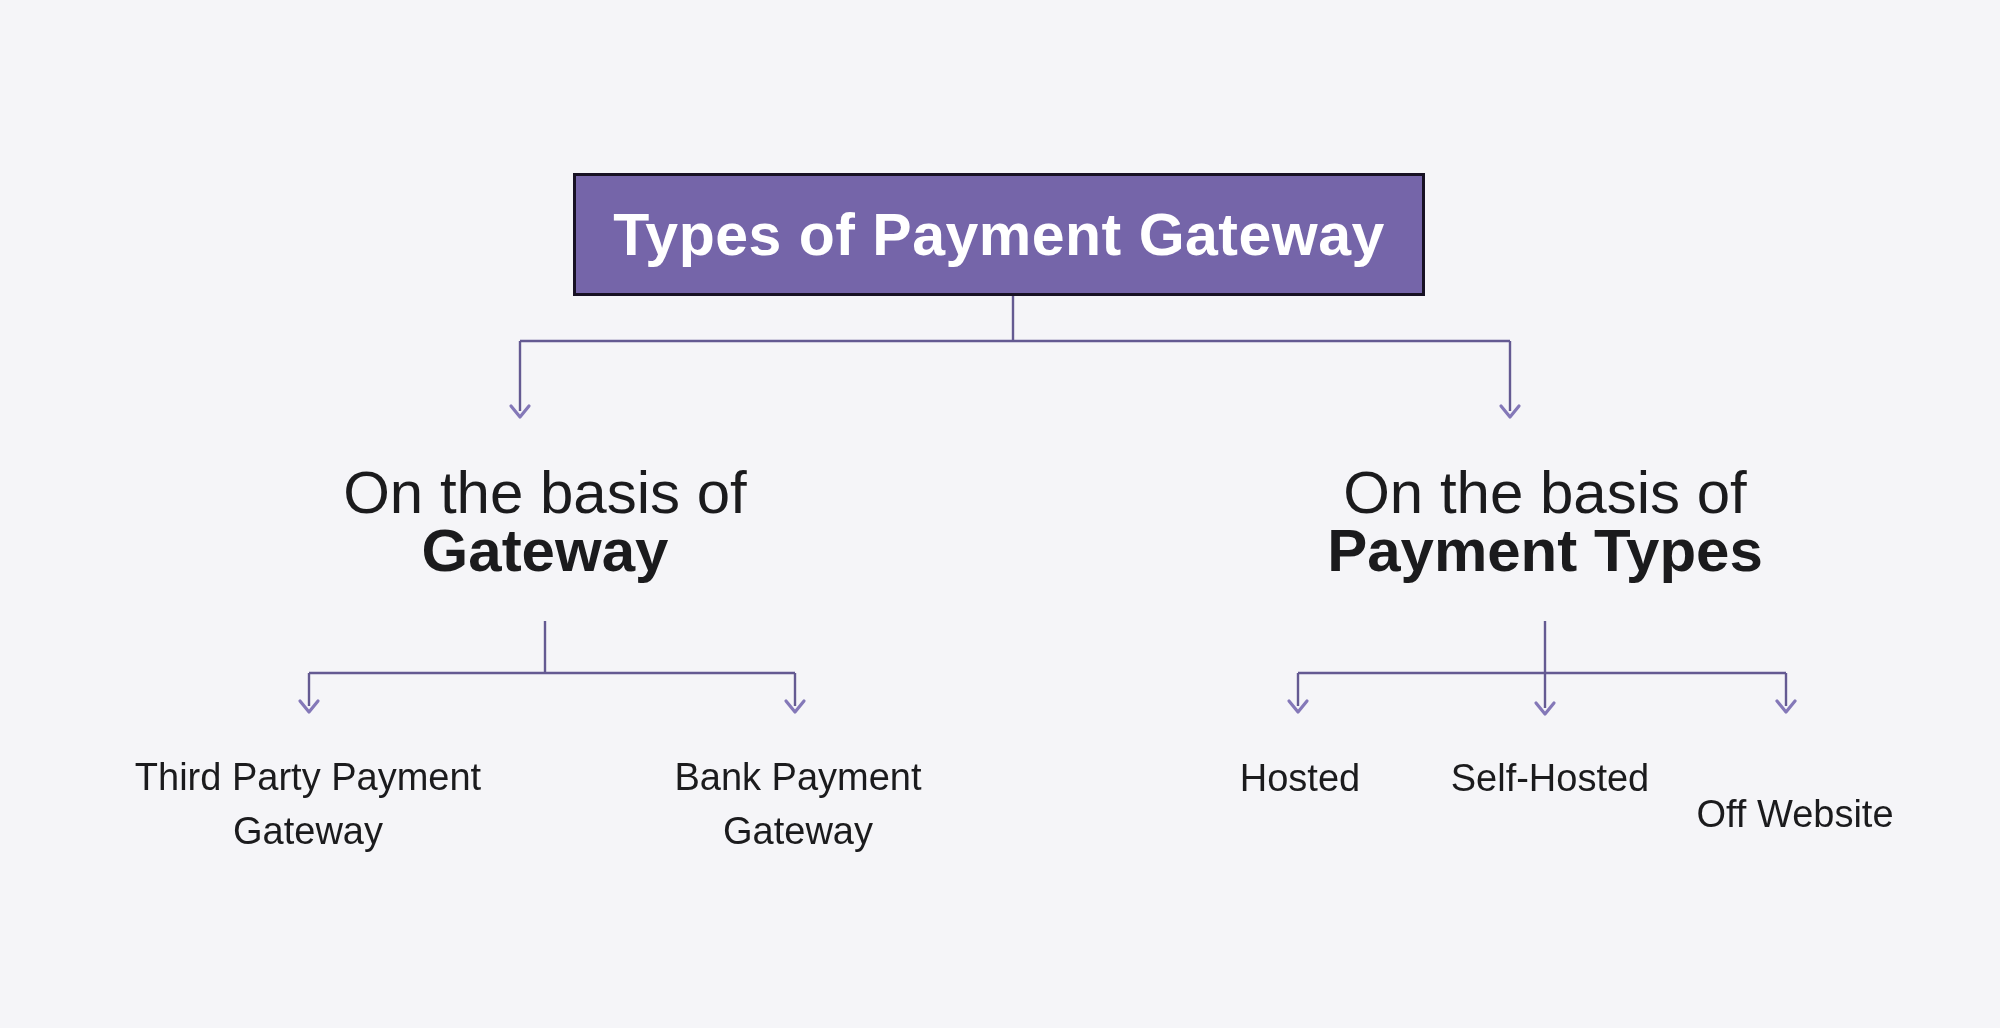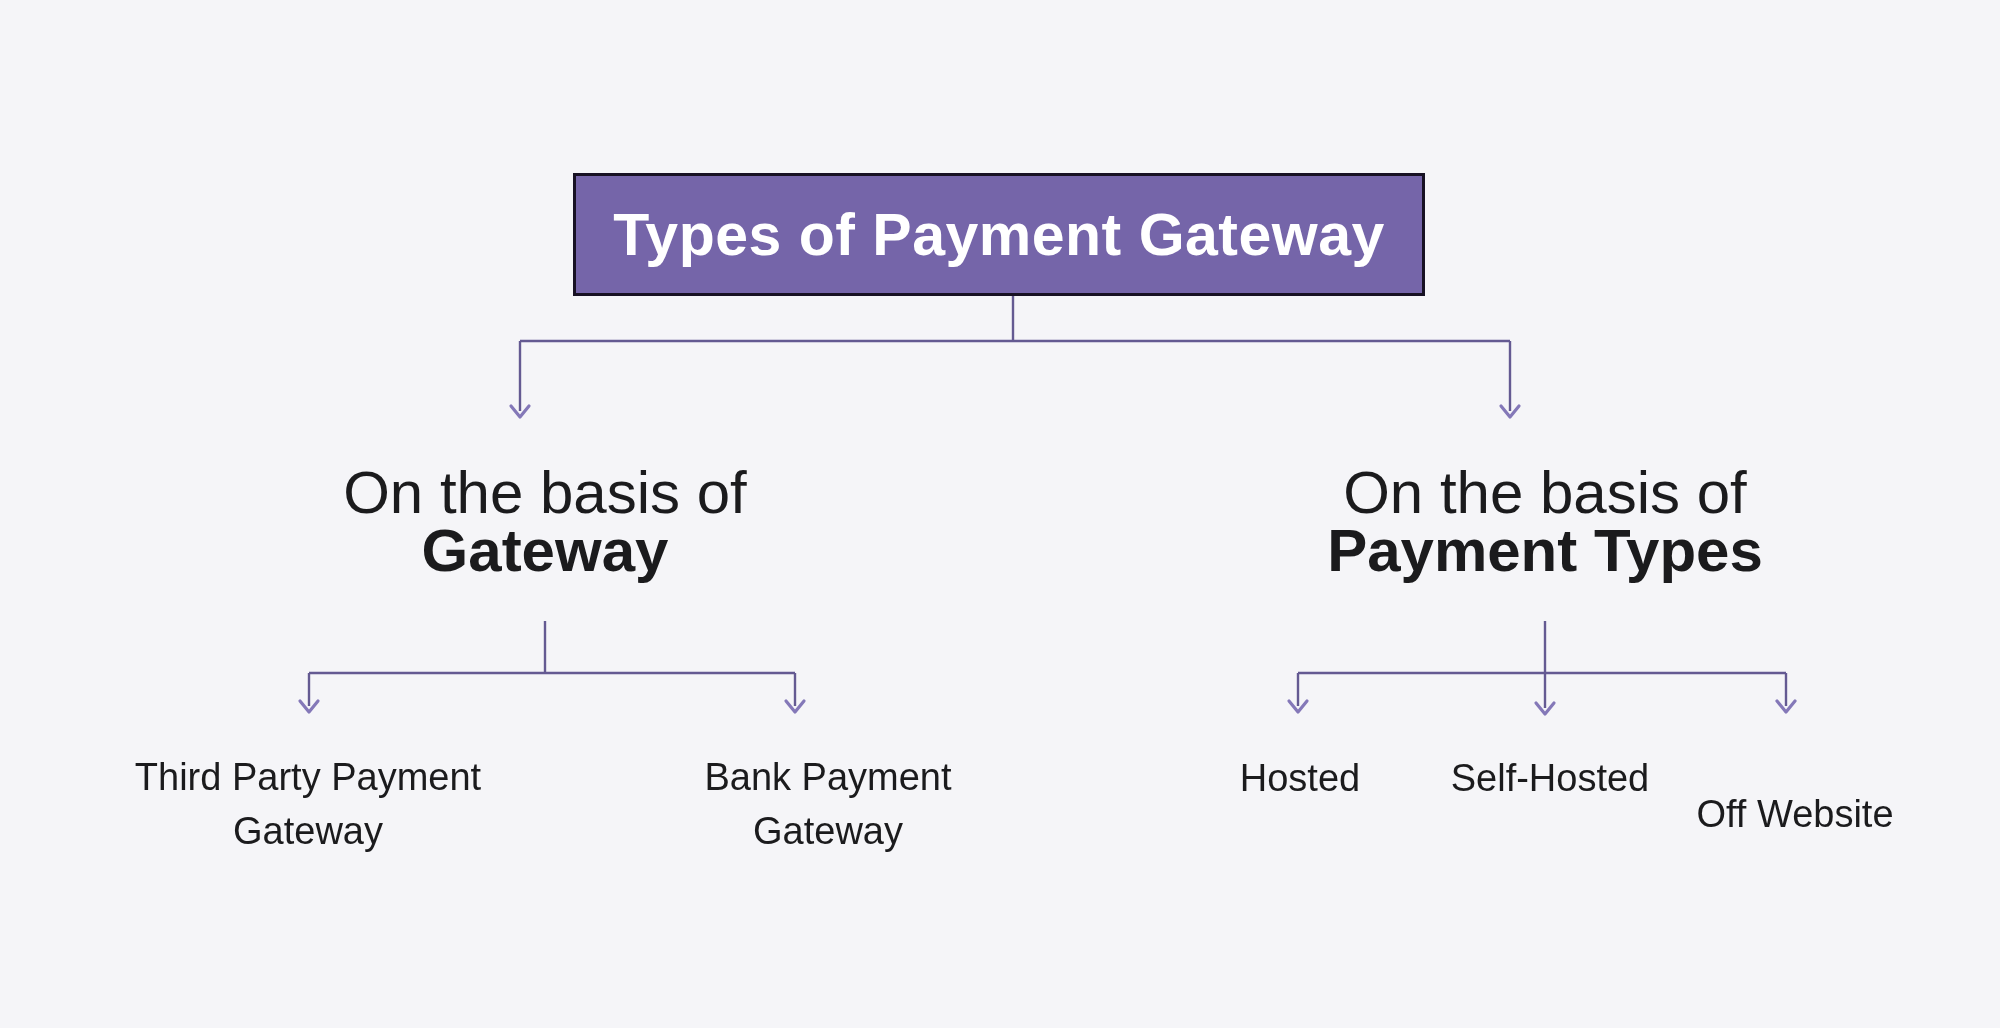--- a/index.html
+++ b/index.html
@@ -108,21 +108,21 @@
   <div class="branch-label" style="left:1325px; top:464px;">
     <div class="branch-prefix">On the basis of</div>
     <div class="branch-name">Payment Types</div>
   </div>
 
   <div class="child-label two-line" style="left:98px; top:750px; width:420px;">
     <div>Third Party Payment</div>
     <div>Gateway</div>
   </div>
 
-  <div class="child-label two-line" style="left:618px; top:750px; width:420px;">
+  <div class="child-label two-line" style="left:588px; top:750px; width:420px;">
     <div>Bank Payment</div>
     <div>Gateway</div>
   </div>
 
   <div class="child-label" style="left:1400px; top:751px; width:300px;">Self-Hosted</div>
 
   <div class="child-label" style="left:1150px; top:751px; width:300px;">Hosted</div>
 
   <div class="child-label" style="left:1645px; top:787px; width:300px;">Off Website</div>
 

